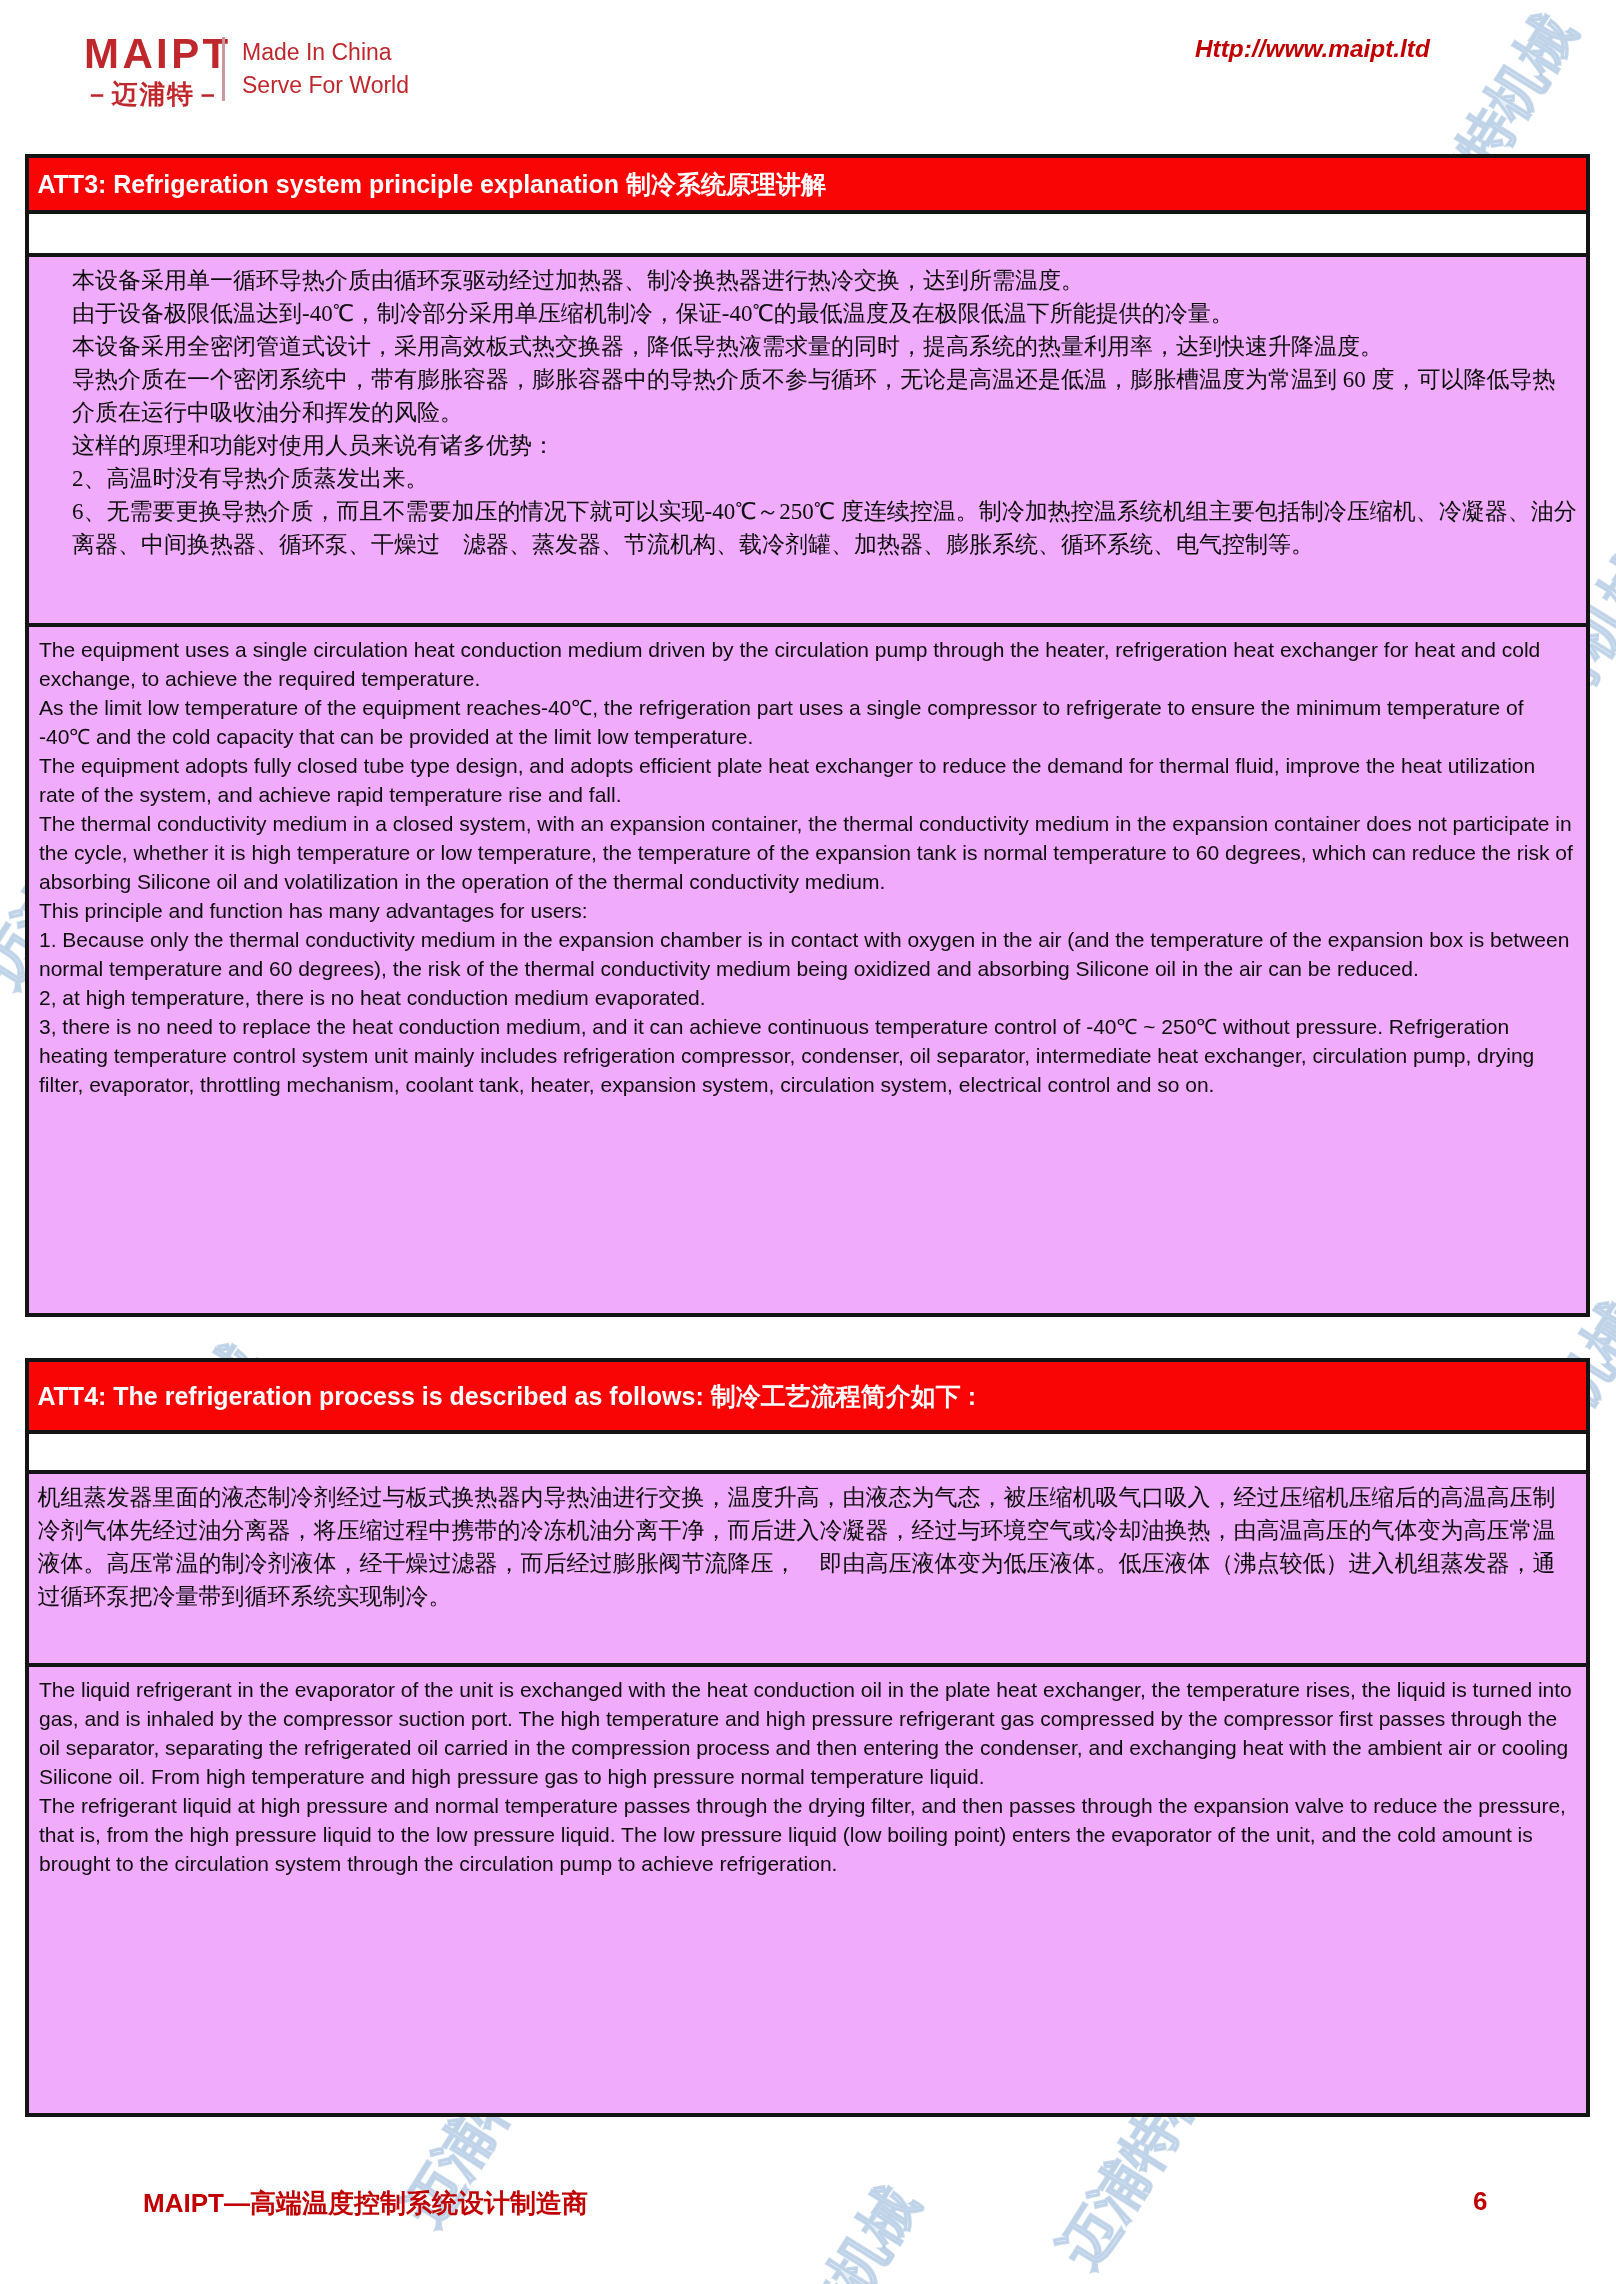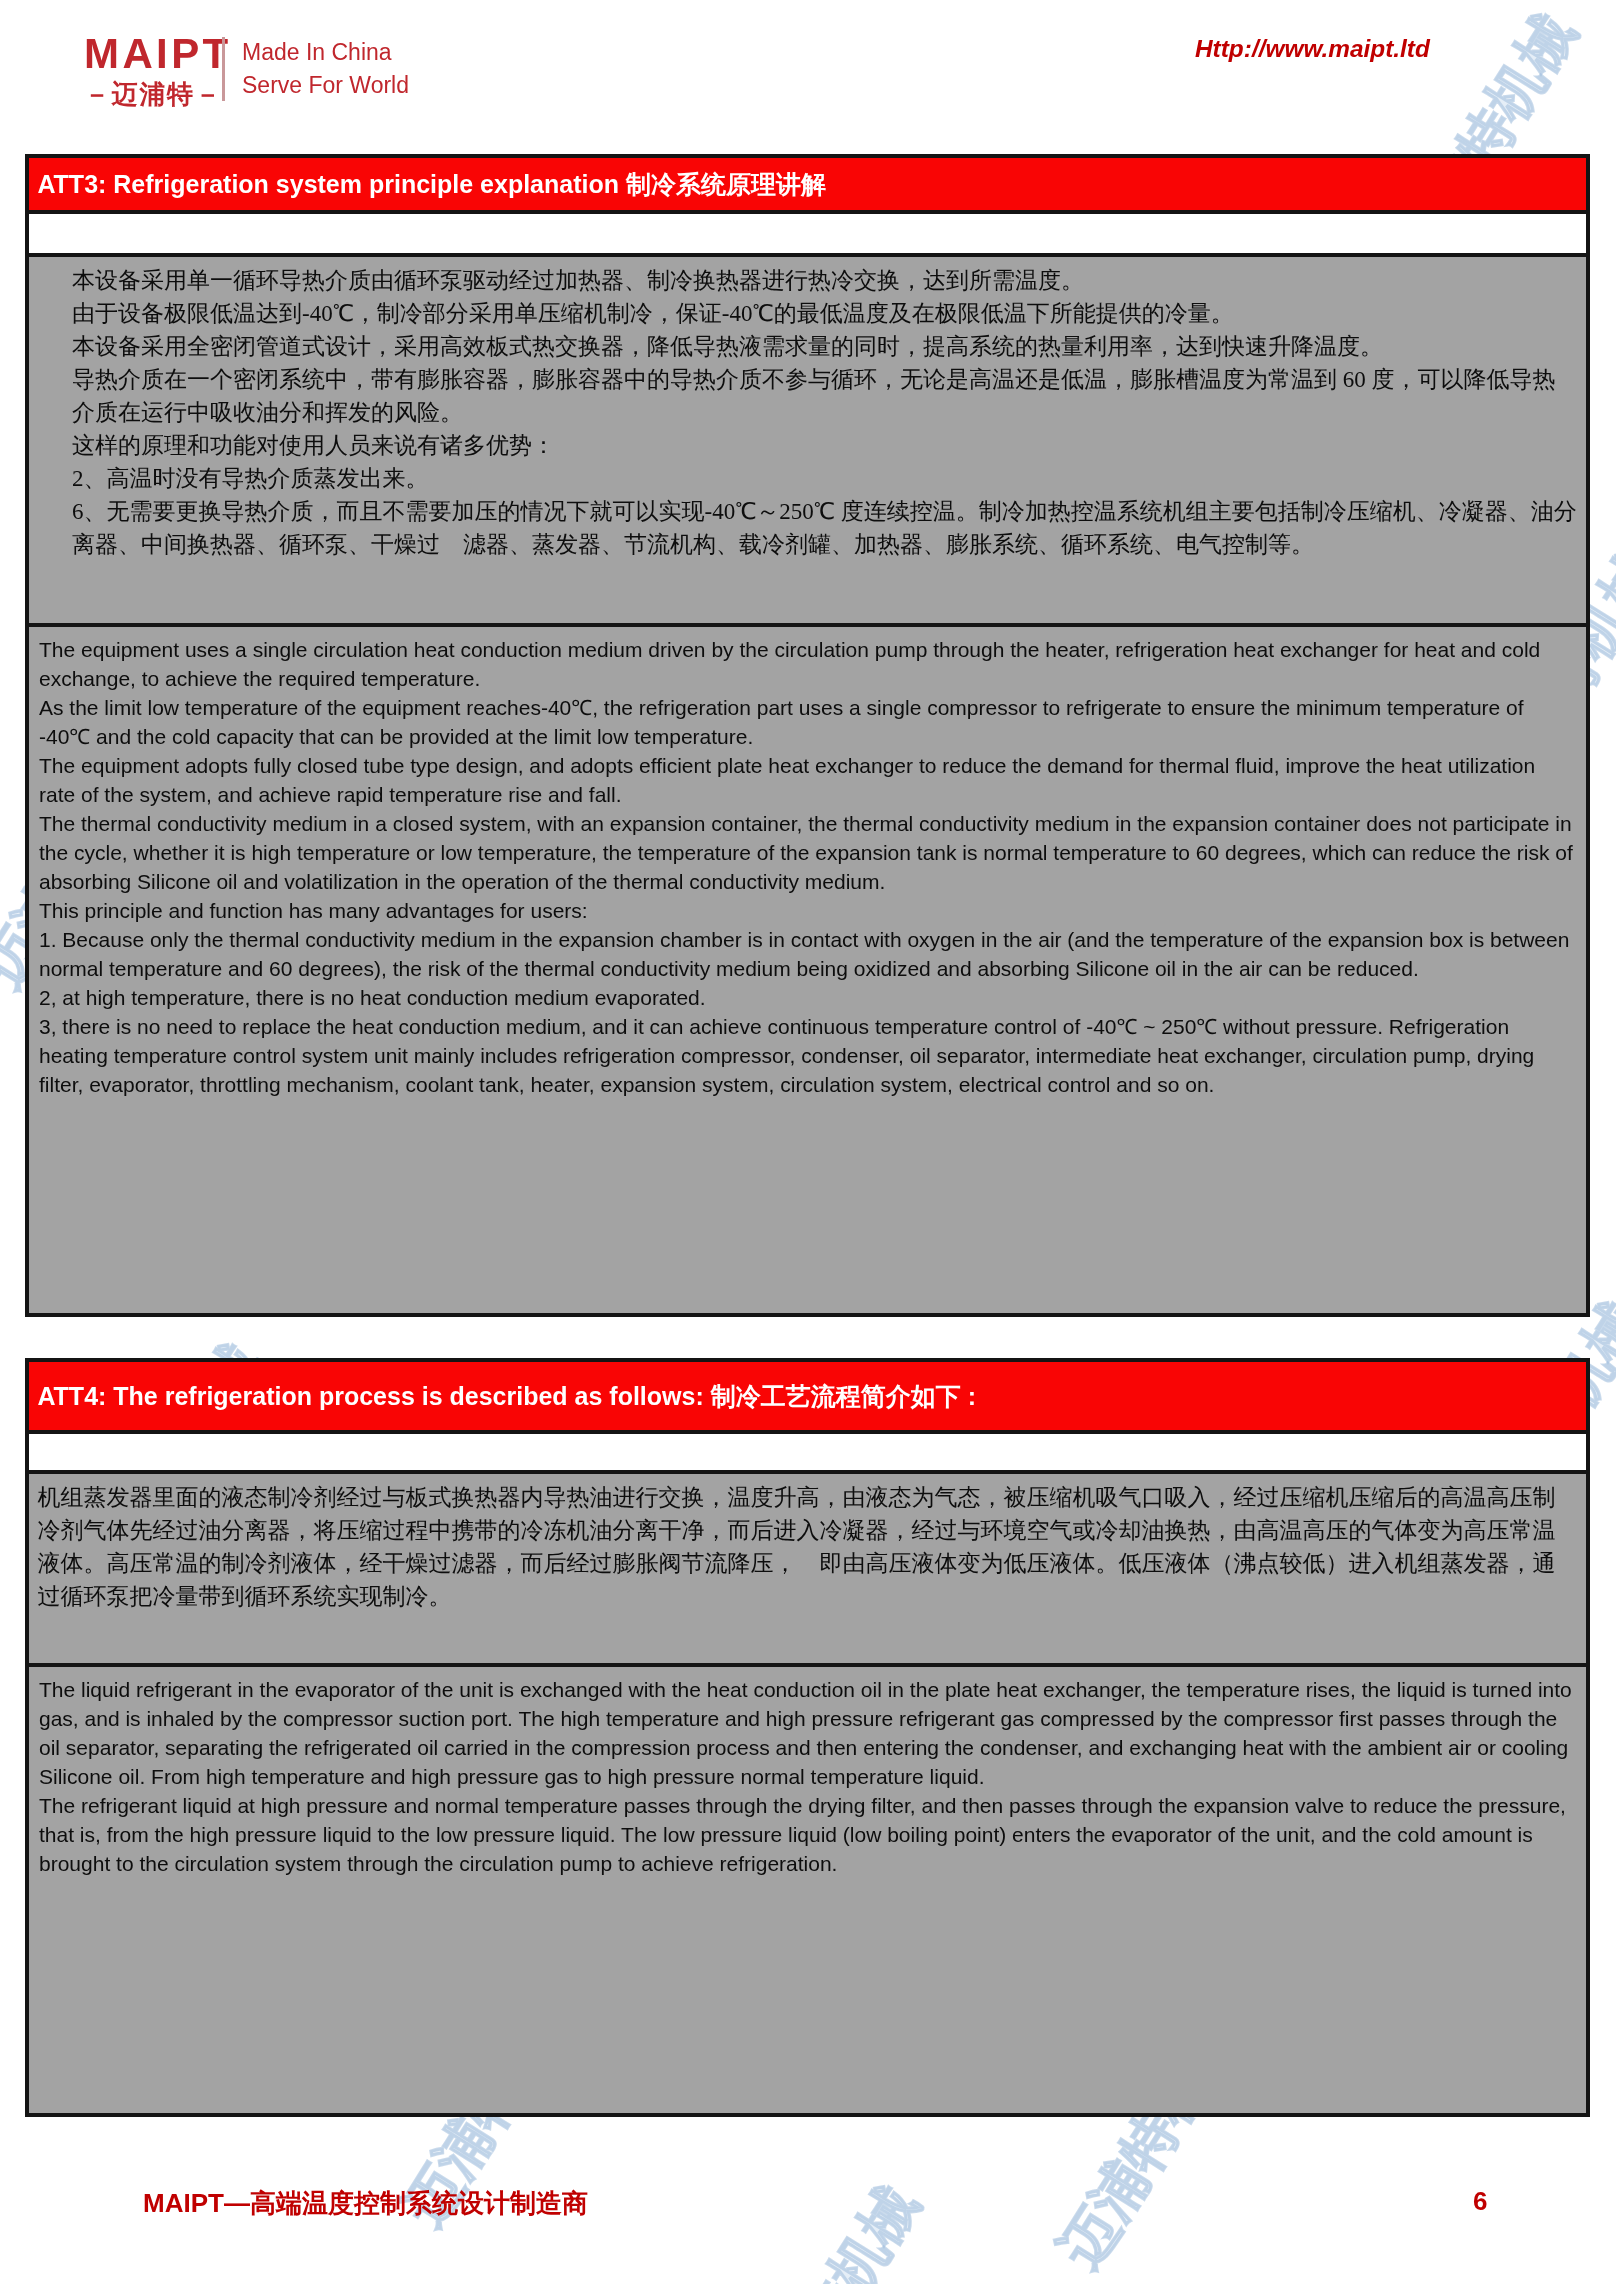--- a/index.html
+++ b/index.html
@@ -15,21 +15,21 @@
   
   .logo-text{left:84px;top:30px;font-size:42px;font-weight:bold;letter-spacing:3.4px;
              color:#c0272d;font-family:"Liberation Sans",sans-serif;z-index:2;}
   .logo-sub{left:84px;top:77px;font-size:26px;font-weight:bold;color:#c0272d;letter-spacing:1.7px;z-index:2;}
   .hdr-divider{left:222px;top:37px;width:2.5px;height:64px;background:#c9989a;z-index:2;}
   .tagline1{left:242px;top:39px;font-size:23px;color:#c0272d;z-index:2;}
   .tagline2{left:242px;top:72px;font-size:23px;color:#c0272d;z-index:2;}
   .site-url{left:1195px;top:35px;font-size:24.4px;font-weight:bold;font-style:italic;color:#c00000;z-index:2;}
 
   
-  .sec{position:absolute;left:25px;width:1565px;border:4.2px solid #141414;background:#a3a3a3;
+  .sec{position:absolute;left:25px;width:1565px;border:4.2px solid #141414;background:#f0abfc;
        box-sizing:border-box;z-index:1;}
   .sec-att3{top:154px;height:1163px;}
   .sec-att4{top:1338px;height:759px;margin-top:20px;}
   .banner{background:#f90505;color:#ffffff;font-weight:bold;font-size:25px;
           display:flex;align-items:center;padding:0 8.4px;box-sizing:border-box;
           border-bottom:4.2px solid #141414;}
   .banner-att3{height:56px;}
   .banner-att4{height:72px;}
   .spacer{background:#ffffff;border-bottom:4.2px solid #141414;box-sizing:border-box;}
   .spacer-att3{height:43px;}

